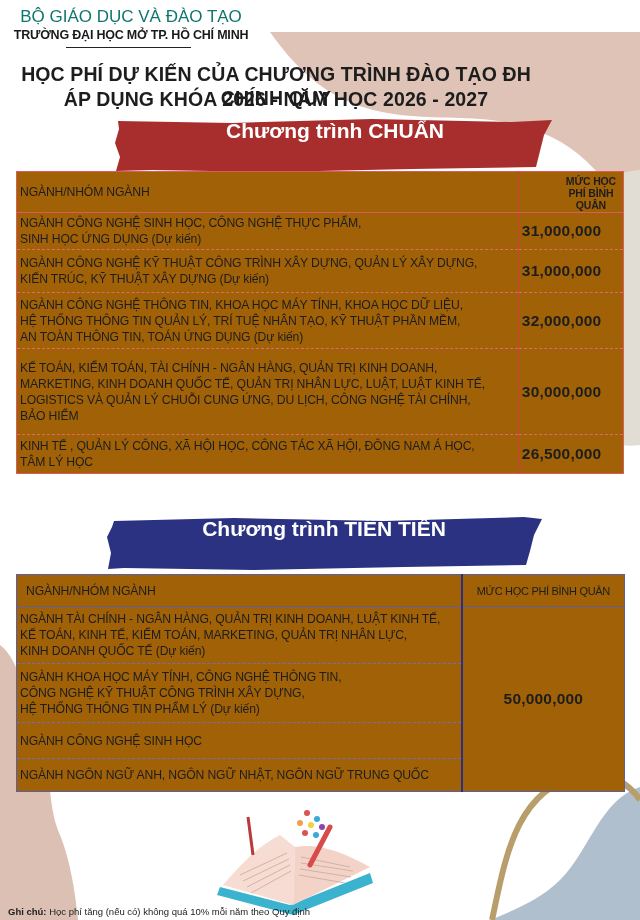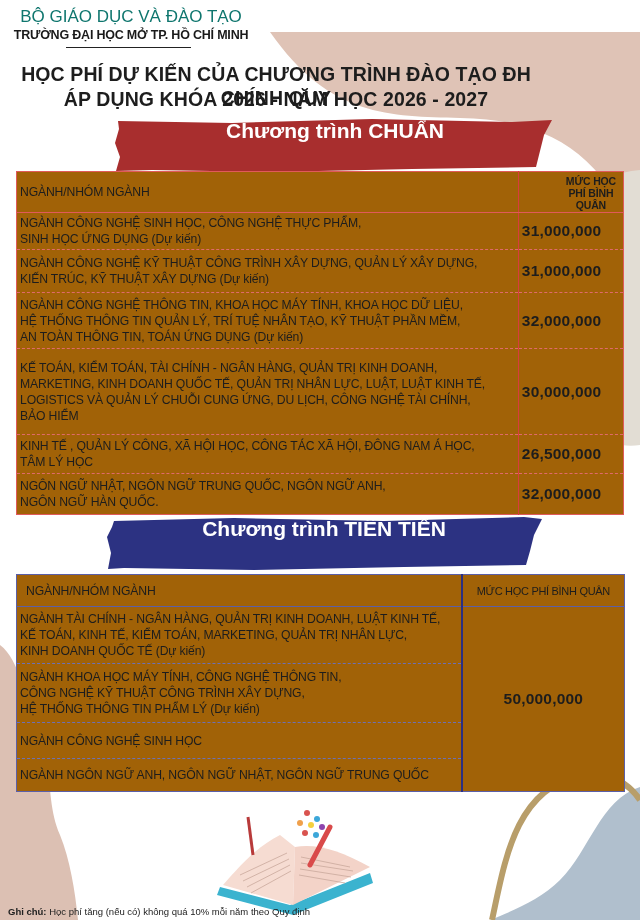--- a/index.html
+++ b/index.html
@@ -124,27 +124,20 @@
         <div>BẢO HIỂM</div>
       </td>
       <td class="c2 fee">30,000,000</td>
     </tr>
     <tr style="height:39px">
       <td class="c1">
         <div>KINH TẾ , QUẢN LÝ CÔNG, XÃ HỘI HỌC, CÔNG TÁC XÃ HỘI, ĐÔNG NAM Á HỌC,</div>
         <div>TÂM LÝ HỌC</div>
       </td>
       <td class="c2 fee">26,500,000</td>
-    </tr>
-    <tr style="height:41px">
-      <td class="c1">
-        <div>NGÔN NGỮ NHẬT, NGÔN NGỮ TRUNG QUỐC, NGÔN NGỮ ANH,</div>
-        <div>NGÔN NGỮ HÀN QUỐC.</div>
-      </td>
-      <td class="c2 fee">32,000,000</td>
     </tr>
   </tbody>
 </table>
 
 <div class="banner banner-blue">
   <svg viewBox="0 0 440 55" preserveAspectRatio="none">
     <path d="M10 6 L130 3 L280 6 L420 2 L438 4 L430 20 L426 36 L422 50 L300 52 L150 55 L20 53 L4 54 L7 38 L3 22 L8 12 Z" fill="#2c3282"></path>
   </svg>
   <span>Chương trình TIÊN TIẾN</span>
 </div>

